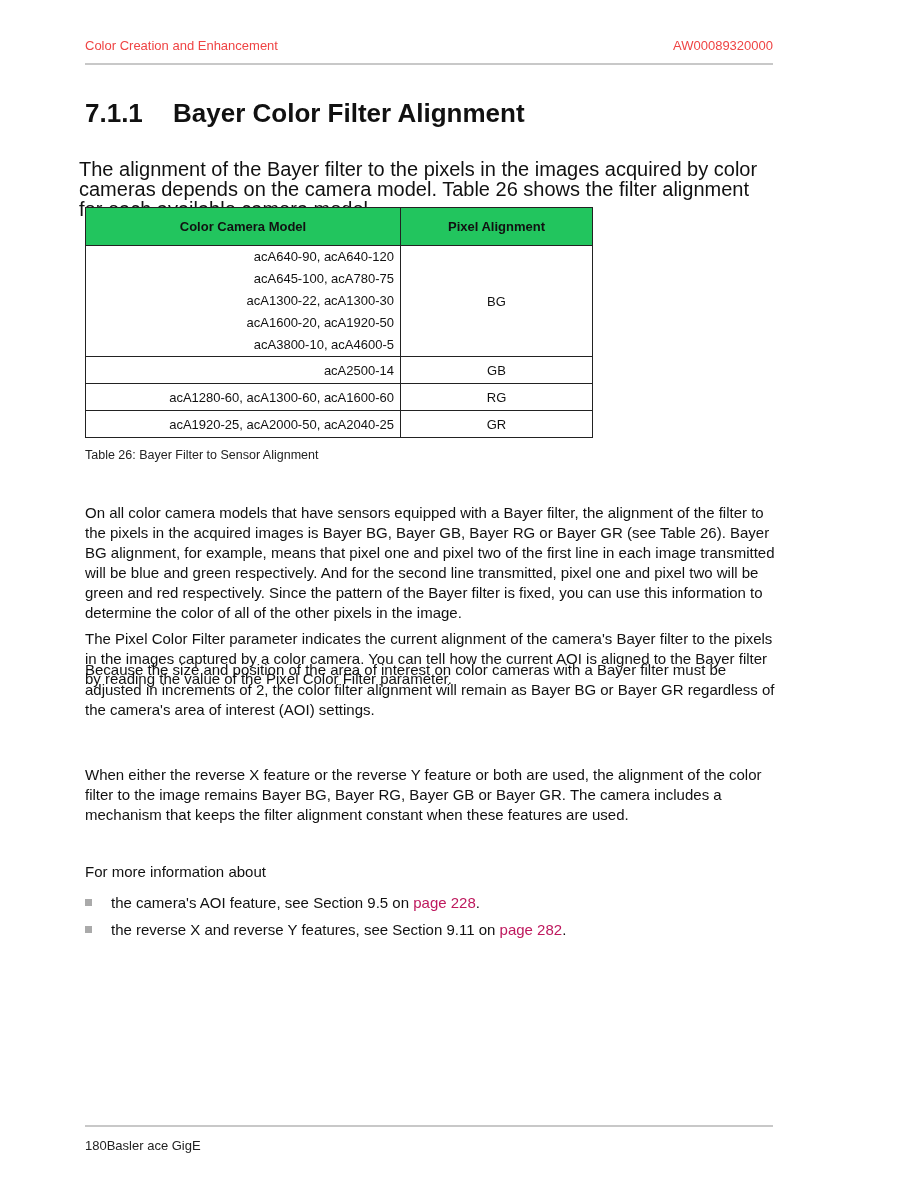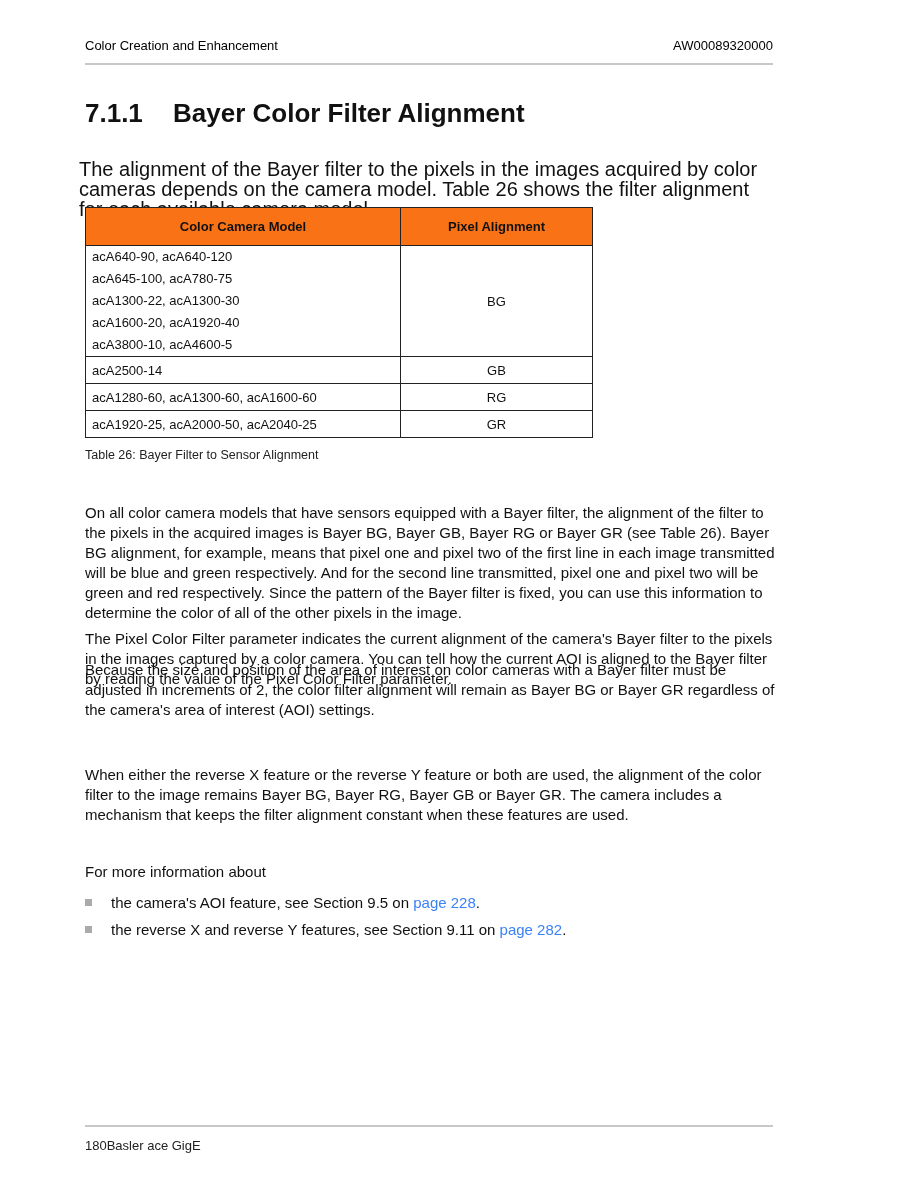--- a/index.html
+++ b/index.html
@@ -3,21 +3,21 @@
   <meta charset="utf-8">
   <style>
     html, body { margin: 0; padding: 0; background: #ffffff; }
     body {
       width: 902px; height: 1197px; position: relative; overflow: hidden;
       font-family: "Liberation Sans", sans-serif; color: #111111;
     }
     .header {
       position: absolute; left: 85px; top: 38px; width: 688px;
       display: flex; justify-content: space-between;
-      font-size: 13px; color: #000000;
+      font-size: 13px; color: #ef4444;
     }
     .header-rule {
       position: absolute; left: 85px; top: 63px; width: 688px; height: 2px;
       background: #c8c8c8;
     }
     .title {
       position: absolute; left: 85px; top: 98px; margin: 0;
       font-size: 26px; font-weight: bold; color: #111;
       display: flex;
     }
@@ -28,24 +28,24 @@
     }
     table.align {
       position: absolute; left: 85px; top: 207px;
       border-collapse: collapse; width: 508px;
       font-size: 13px;
     }
     table.align th, table.align td {
       border: 1.5px solid #222; padding: 0 6px;
     }
     table.align th {
-      background: #f97316; font-weight: bold; height: 37px; text-align: center;
+      background: #22c55e; font-weight: bold; height: 37px; text-align: center;
     }
     table.align th.c1 { width: 302px; }
-    table.align td.model { text-align: left; }
+    table.align td.model { text-align: right; }
     table.align td.filter { text-align: center; }
     table.align td .line { display: block; line-height: 22px; }
     .multi td { padding-top: 3px; padding-bottom: 3px; }
     .single td { height: 26px; }
     .caption {
       position: absolute; left: 85px; top: 448px; font-size: 12.5px; color: #222;
     }
     .para {
       position: absolute; left: 85px; width: 690px; margin: 0;
       font-size: 15px; line-height: 20px;
@@ -57,21 +57,21 @@
     .more { top: 862px; }
     ul.refs {
       position: absolute; left: 85px; top: 889px; width: 690px;
       margin: 0; padding: 0; list-style: none; font-size: 15px;
     }
     ul.refs li { display: flex; align-items: center; height: 27px; }
     .bullet {
       display: inline-block; width: 7px; height: 7px; background: #aaaaaa;
       margin-right: 19px;
     }
-    a.link { color: #3b82f6; text-decoration: none; }
+    a.link { color: #be185d; text-decoration: none; }
     .footer-rule {
       position: absolute; left: 85px; top: 1125px; width: 688px; height: 2px;
       background: #c8c8c8;
     }
     .footer {
       position: absolute; left: 85px; top: 1138px; width: 688px;
       display: flex; font-size: 13px; color: #222;
     }
   </style>
 </head>
@@ -96,21 +96,21 @@
       <th class="c1">Color Camera Model</th>
       <th>Pixel Alignment</th>
     </tr>
   </thead>
   <tbody>
     <tr class="multi">
       <td class="model">
         <span class="line">acA640-90, acA640-120</span>
         <span class="line">acA645-100, acA780-75</span>
         <span class="line">acA1300-22, acA1300-30</span>
-        <span class="line">acA1600-20, acA1920-40</span>
+        <span class="line">acA1600-20, acA1920-50</span>
         <span class="line">acA3800-10, acA4600-5</span>
       </td>
       <td class="filter">BG</td>
     </tr>
     <tr class="single">
       <td class="model">acA2500-14</td>
       <td class="filter">GB</td>
     </tr>
     <tr class="single">
       <td class="model">acA1280-60, acA1300-60, acA1600-60</td>

